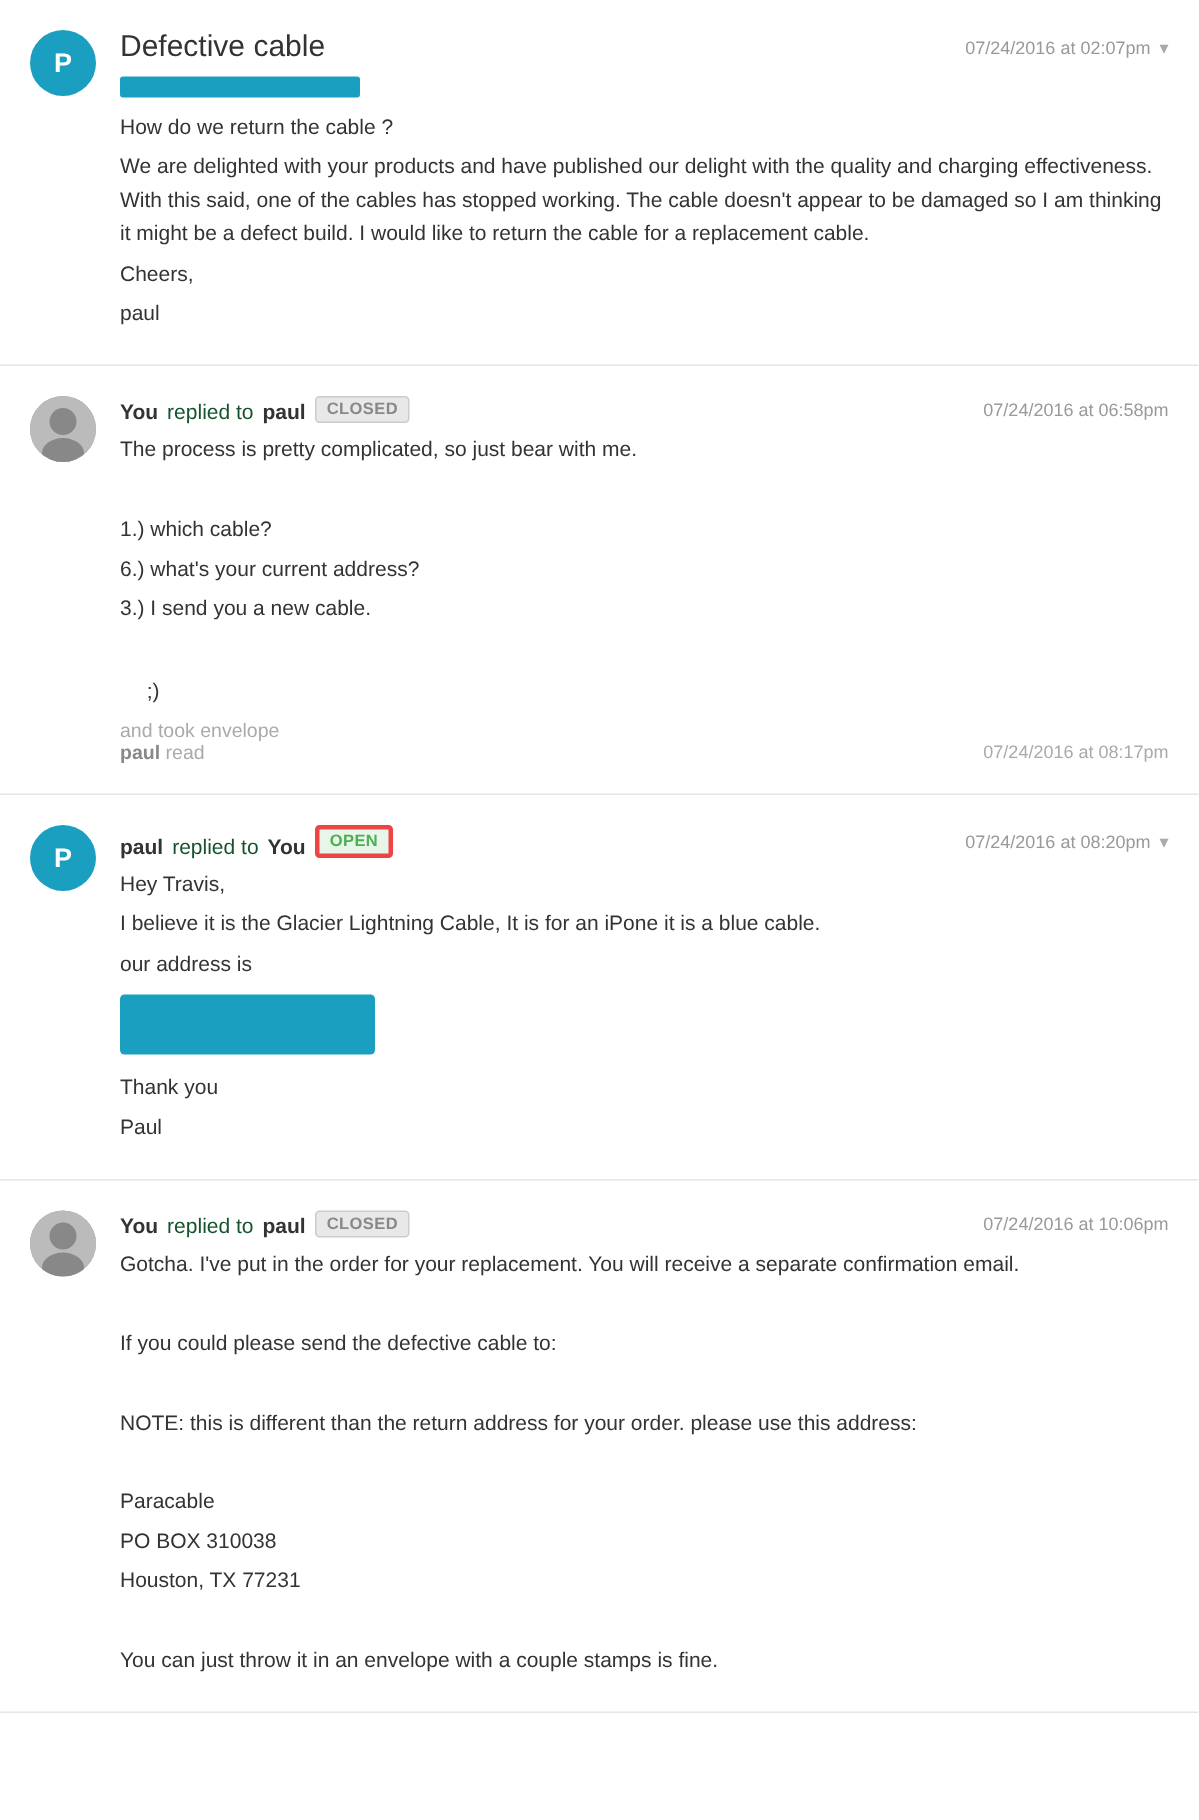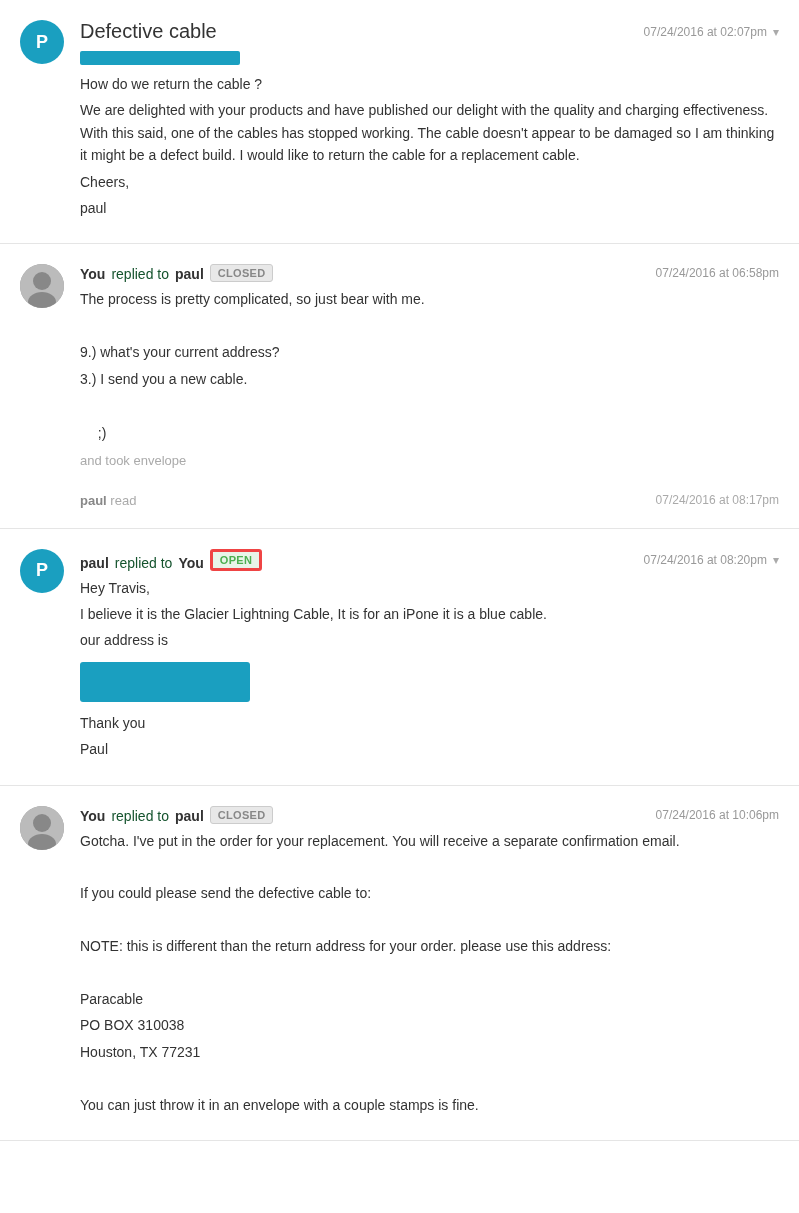--- a/index.html
+++ b/index.html
@@ -100,21 +100,21 @@
     .redacted-bar {
       height: 14px;
       background-color: #1a9fc0;
       border-radius: 2px;
       margin: 8px 0;
     }
     .redacted-bar-blue {
       width: 160px;
     }
     .footer-note {
-      margin-top: 25px;
+      margin-top: 0;
       font-size: 13px;
       color: #aaa;
     }
     .footer-note span.author-ref {
       font-weight: 600;
       color: #888;
     }
     .footer-note .read-time {
       float: right;
       font-size: 12px;
@@ -182,21 +182,22 @@
           <span class="author-name">paul</span>
           <span class="badge badge-closed">CLOSED</span>
         </div>
         <div class="header-right">
           <span class="timestamp">07/24/2016 at 06:58pm</span>
         </div>
       </div>
       <div class="message-body">
         <p>The process is pretty complicated, so just bear with me.</p>
         <p>&nbsp;</p>
-        <p>9.) what's your current address?</p>
+        <p>1.) which cable?</p>
+        <p>6.) what's your current address?</p>
         <p>3.) I send you a new cable.</p>
         <p>&nbsp;</p>
         <p class="emoji-line">&nbsp;&nbsp;;)</p>
       </div>
       <div class="took-ownership">and took envelope</div>
       <div class="footer-note">
         <span class="author-ref">paul</span>
         <span> read</span>
         <span class="read-time">07/24/2016 at 08:17pm</span>
       </div>

